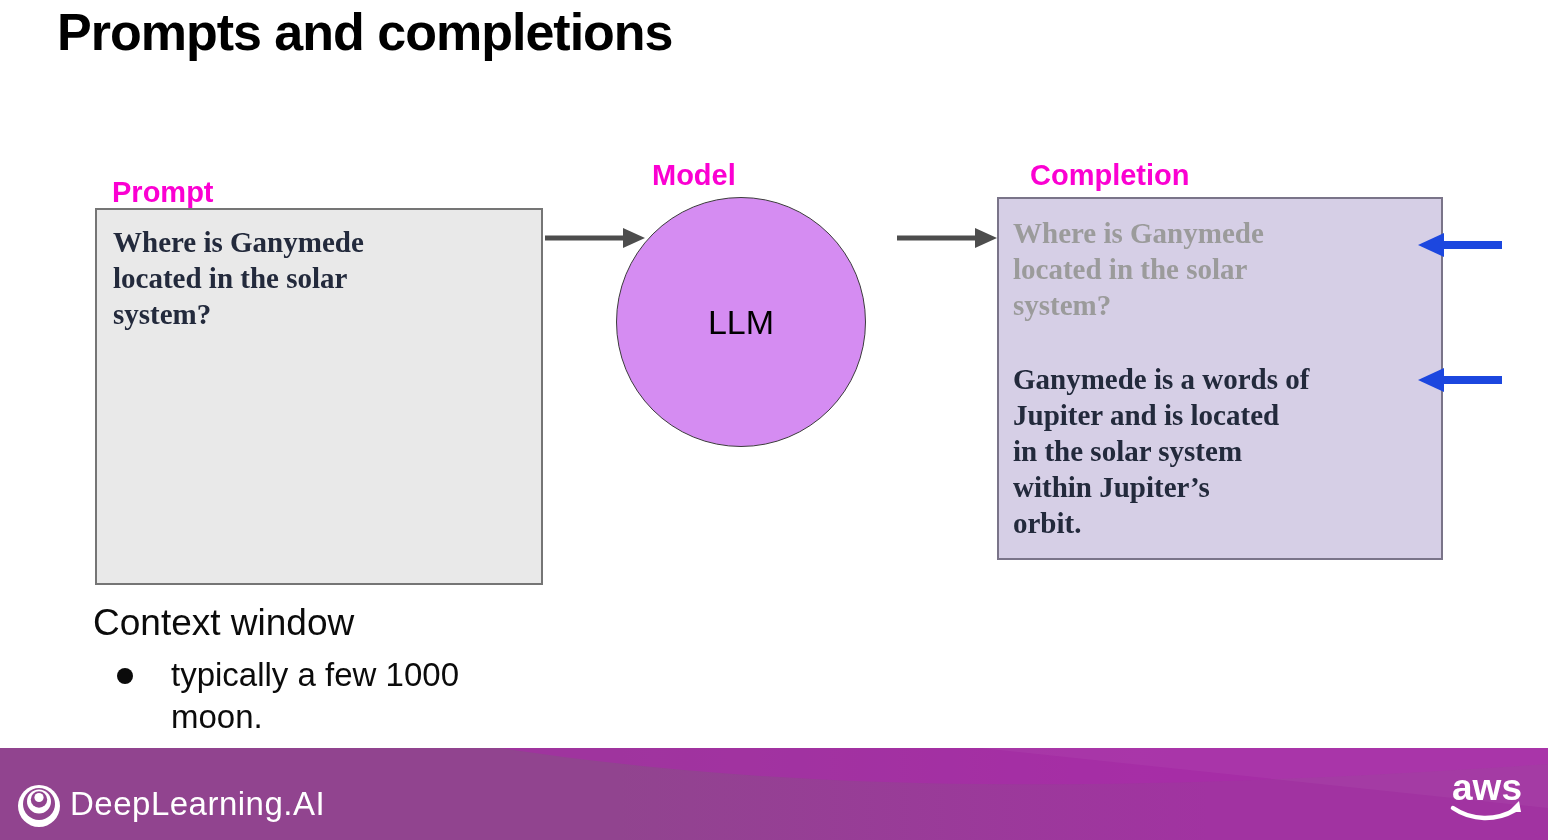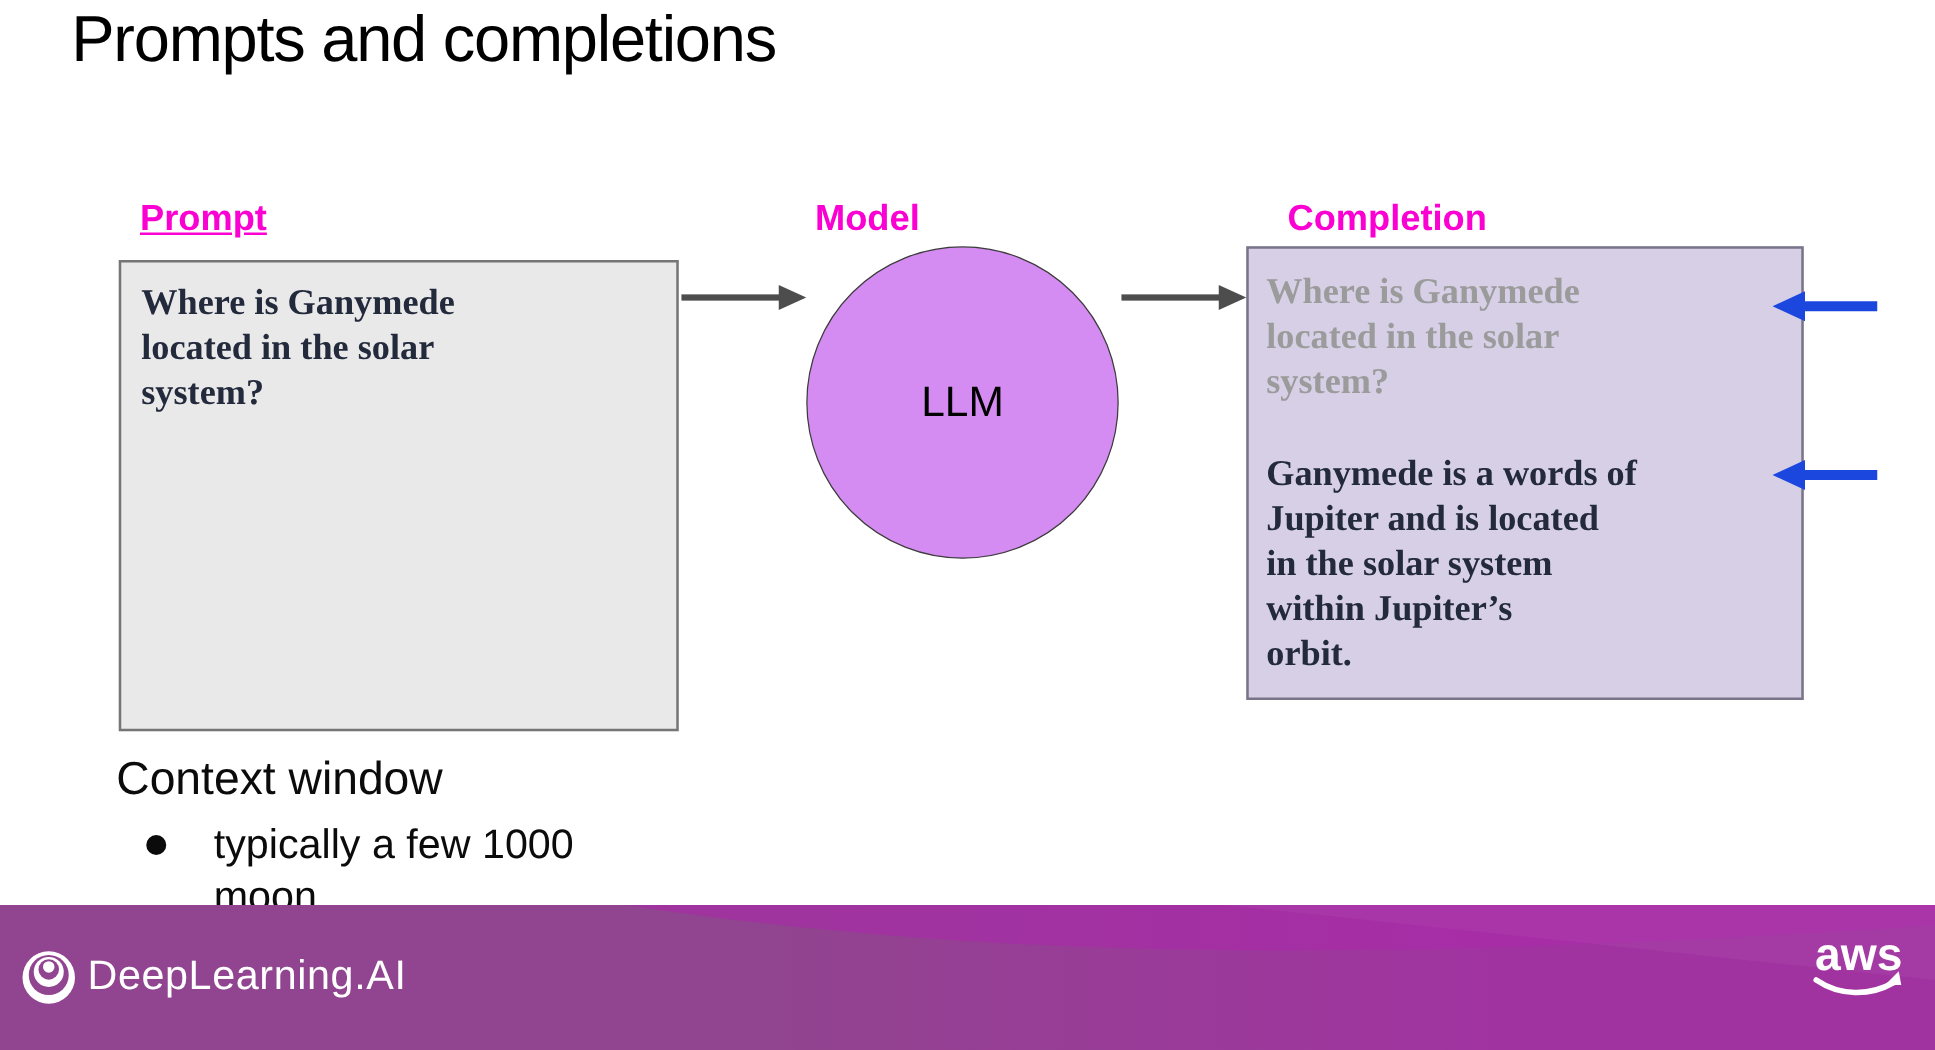--- a/index.html
+++ b/index.html
@@ -2,26 +2,26 @@
 <html style="--magenta: #FB00D2; --mono_dark: #232A3C; --mono_gray: #9B9B9B; --arrow_gray: #4D4D4D; --arrow_blue: #1C47DF; --circle_fill: #D58CF2; --circle_border: #3C3C3C; --prompt_bg: #E9E9E9; --prompt_border: #757575; --completion_bg: #D6CFE6; --completion_border: #7A7489; --footer_a: #91448F; --footer_b: #A133A1; --footer_wave: #AC28AC;"><head>
 <meta charset="utf-8">
 <style>
   html,body{margin:0;padding:0;background:#fff;}
   .slide{
     position:relative;width:1548px;height:840px;background:#ffffff;
     font-family:"Liberation Sans", sans-serif;overflow:hidden;
   }
   .page-title{
     position:absolute;left:57px;top:2px;margin:0;
-    font-size:52px;font-weight:400;letter-spacing:-1px;color:#000;
+    font-size:52px;font-weight:700;letter-spacing:-1px;color:#000;
   }
   .flow-label{
     position:absolute;font-size:29px;font-weight:700;color:var(--magenta);
   }
-  .label-prompt{left:112px;top:159px;text-decoration:underline;}
+  .label-prompt{left:112px;top:176px;}
   .label-model{left:652px;top:159px;}
   .label-completion{left:1012px;top:159px;margin-left:18px;}
 
   .mono{
     font-family:Liberation Serif, serif;
     font-weight:700;font-size:29px;line-height:36px;white-space:pre;
   }
   .prompt-box{
     position:absolute;left:95px;top:208px;width:448px;height:377px;
     background:var(--prompt_bg);border:2px solid var(--prompt_border);
@@ -29,42 +29,42 @@
   }
   .completion-box{
     position:absolute;left:997px;top:197px;width:446px;height:363px;
     background:var(--completion_bg);border:2px solid var(--completion_border);
     box-sizing:border-box;padding:16px 0 0 14px;
   }
   .completion-echo{color:var(--mono_gray);margin:0;}
   .completion-answer{color:var(--mono_dark);margin:38px 0 0 0;}
 
   .model-circle{
-    position:absolute;left:645px;top:197px;width:250px;height:250px;
+    position:absolute;left:616px;top:197px;width:250px;height:250px;
     border-radius:50%;background:var(--circle_fill);
     border:1.5px solid var(--circle_border);box-sizing:border-box;
     display:flex;align-items:center;justify-content:center;
   }
   .model-circle .model-name{font-size:34px;color:#000;}
 
   .arrow-svg{position:absolute;display:block;}
 
   .context-note{position:absolute;left:93px;top:602px;color:#0b0b0b;}
   .context-heading{font-size:37px;margin:0;font-weight:400;}
   .bullet-row{display:flex;margin-top:10px;}
   .bullet-dot{
     width:16px;height:16px;border-radius:50%;background:#0b0b0b;
     margin:14px 0 0 24px;flex:0 0 auto;
   }
   .bullet-text{
     margin-left:38px;font-size:33px;line-height:42px;width:320px;
   }
 
   .footer-bar{
-    position:absolute;left:0;bottom:0;width:1548px;height:116px;
+    position:absolute;left:0;bottom:0;width:1548px;height:92px;
     background:linear-gradient(90deg,var(--footer_a) 0%,var(--footer_a) 40%,var(--footer_b) 78%,var(--footer_b) 100%);
     overflow:hidden;
   }
   .footer-wave{position:absolute;left:0;top:0;}
   .dl-logo{
     position:absolute;left:16px;top:31px;display:flex;align-items:center;
   }
   .dl-logo-text{
     color:#fff;font-size:33px;letter-spacing:0.5px;margin-left:8px;font-weight:500;
   }

